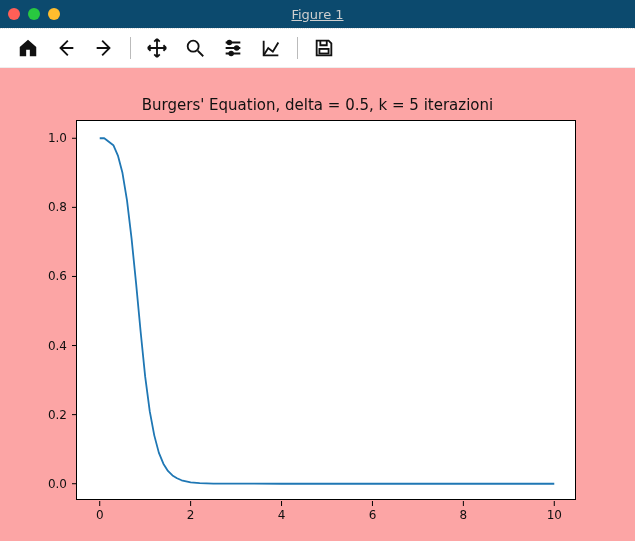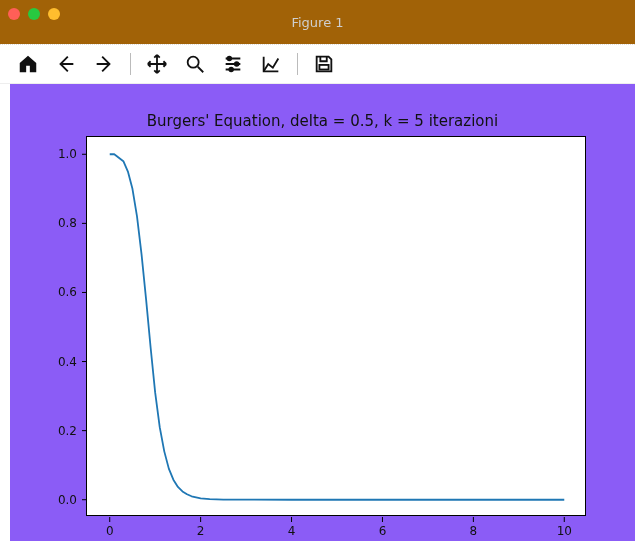--- a/index.html
+++ b/index.html
@@ -1,39 +1,39 @@
 <!DOCTYPE html>
 <html><head>
 <meta charset="utf-8">
 <style>
   * { box-sizing: border-box; margin: 0; padding: 0; }
   html, body { width: 635px; height: 541px; font-family: "DejaVu Sans", "Helvetica Neue", Arial, sans-serif; background: #fff; }
   .window { width: 635px; height: 541px; display: flex; flex-direction: column; background: #fff; }
   .titlebar {
-    height: 44px; background: #a16207; display: flex; align-items: center;
-    position: relative; color: #cfcfcf; font-size: 13px;
+    height: 28px; background: #0c4a6e; display: flex; align-items: center;
+    position: relative; color: #cfcfcf; font-size: 13px; text-decoration: underline;
   }
   .traffic { position: absolute; left: 8px; top: 0; height: 28px; display: flex; align-items: center; gap: 8px; }
   .dot { width: 12px; height: 12px; border-radius: 50%; }
   .dot.red { background: #ff5f57; }
   .dot.green { background: #28c940; }
   .dot.yellow { background: #ffbd2e; }
   .title { margin: 0 auto; }
   .toolbar {
     height: 40px; background: #fff; display: flex; align-items: center;
     padding: 0 10px 0 14px; gap: 10px; border-bottom: 1px solid #eee; border-top: 1px dotted #ddd;
   }
   .tool-btn {
     width: 28px; height: 28px; display: flex; align-items: center; justify-content: center;
     cursor: pointer; border-radius: 3px; color: #111;
   }
   .tool-btn svg { width: 22px; height: 22px; stroke: #111; fill: none; stroke-width: 2; }
   .tool-btn.fill svg { fill: #111; stroke: none; }
   .sep { width: 1px; height: 22px; background: #bbb; margin: 0 2px; }
-  .plot-area { flex: 1; position: relative; background: #8b5cf6; margin-left: 10px; }
+  .plot-area { flex: 1; position: relative; background: #fca5a5; }
   .plot-title { position: absolute; left: 0; right: 0; top: 28px; text-align: center; font-size: 15px; color: #111; }
   .axes {
     position: absolute; left: 76px; top: 52px; width: 500px; height: 380px;
     border: 1px solid #000; background: #fff;
   }
   .axes svg { position: absolute; left: 0; top: 0; width: 100%; height: 100%; overflow: visible; }
   .tick text { font-size: 12px; fill: #111; }
   .tick line { stroke: #000; stroke-width: 1; }
   .ytick text { text-anchor: end; }
   .xtick text { text-anchor: middle; }

